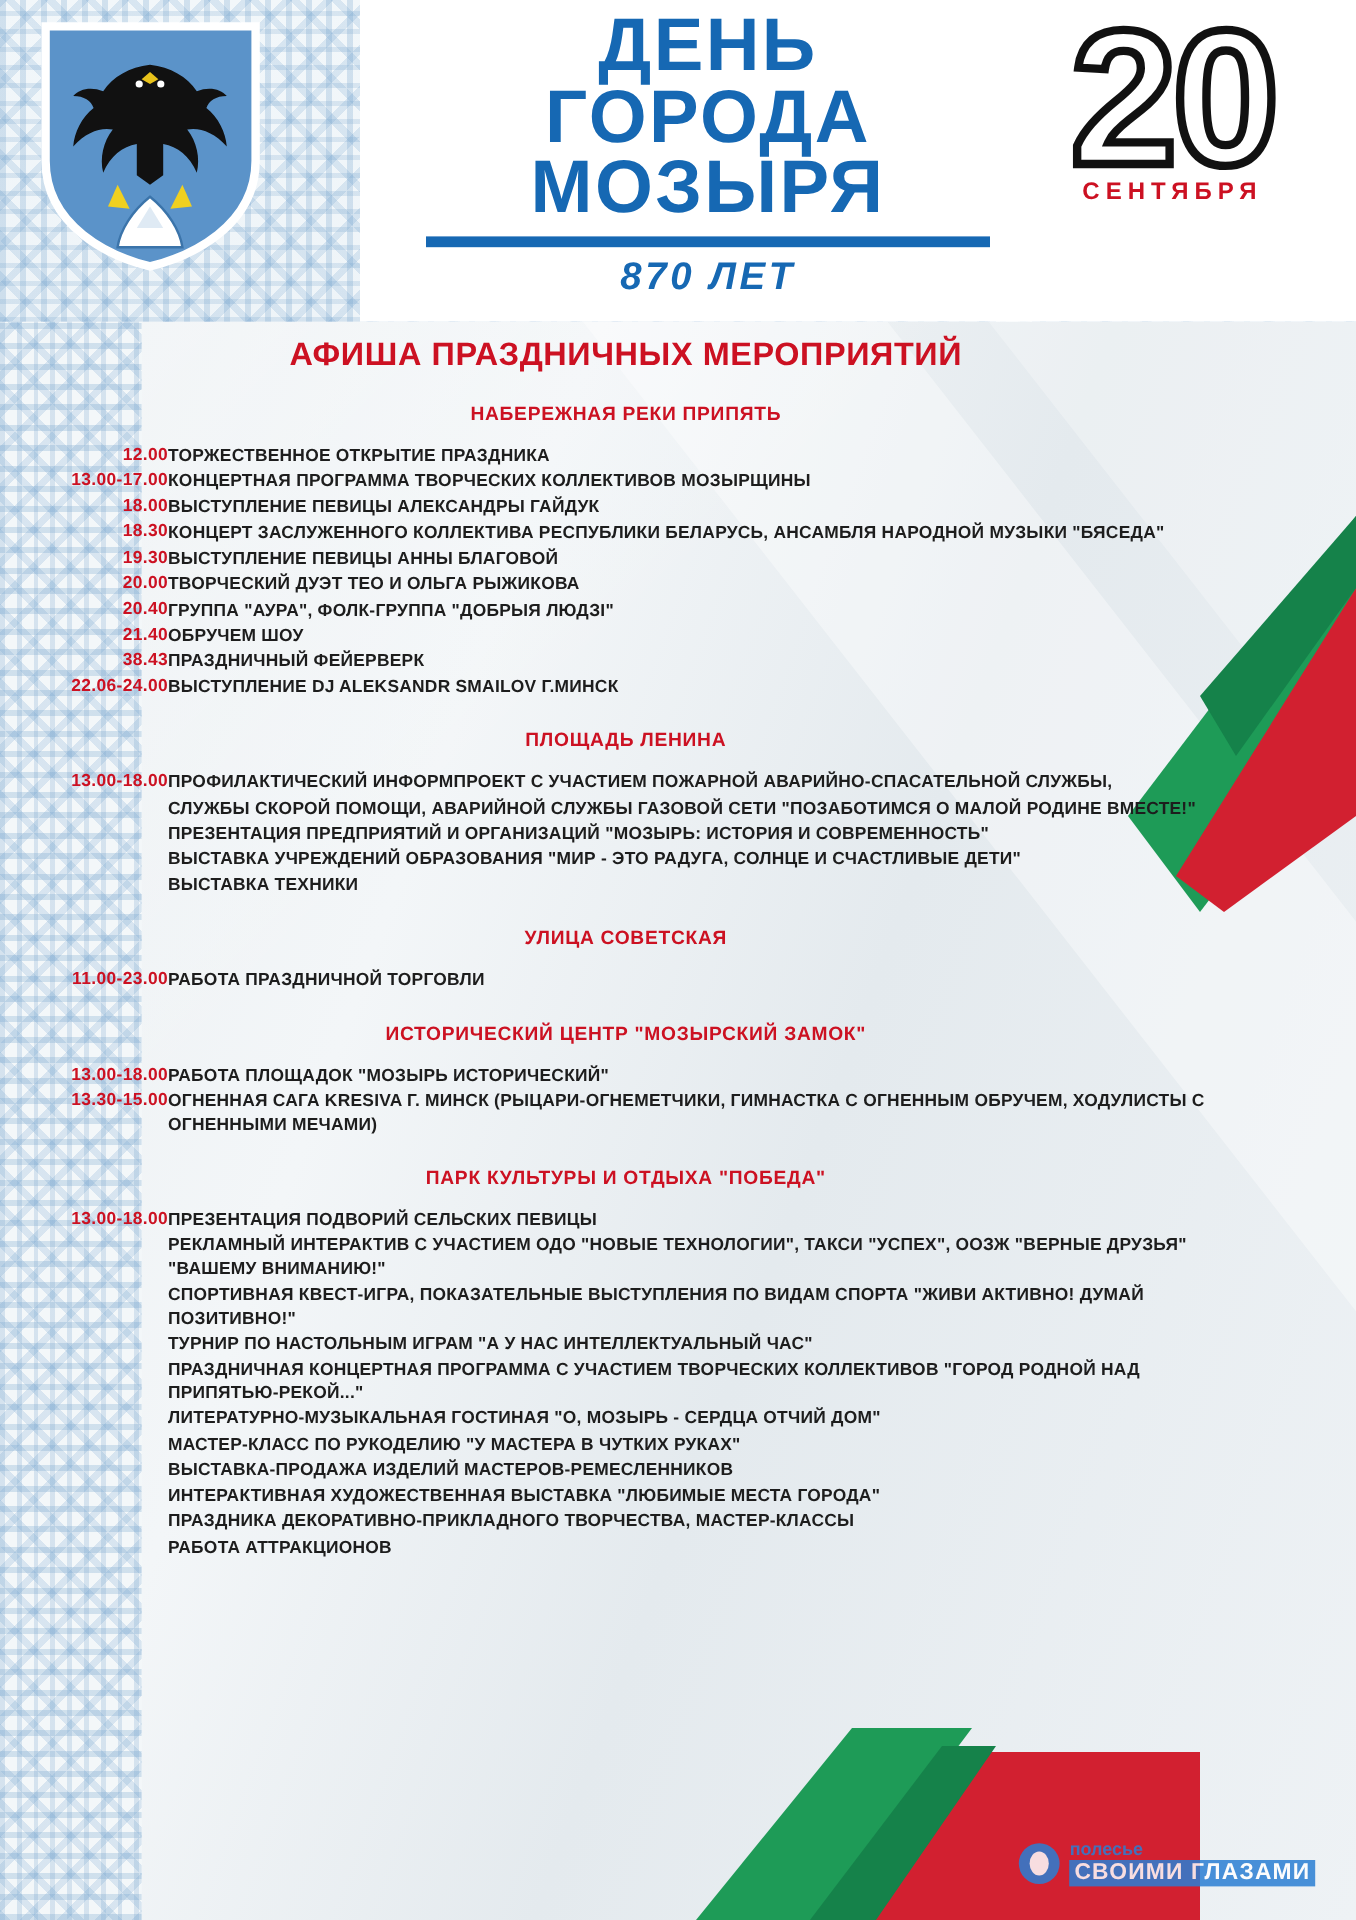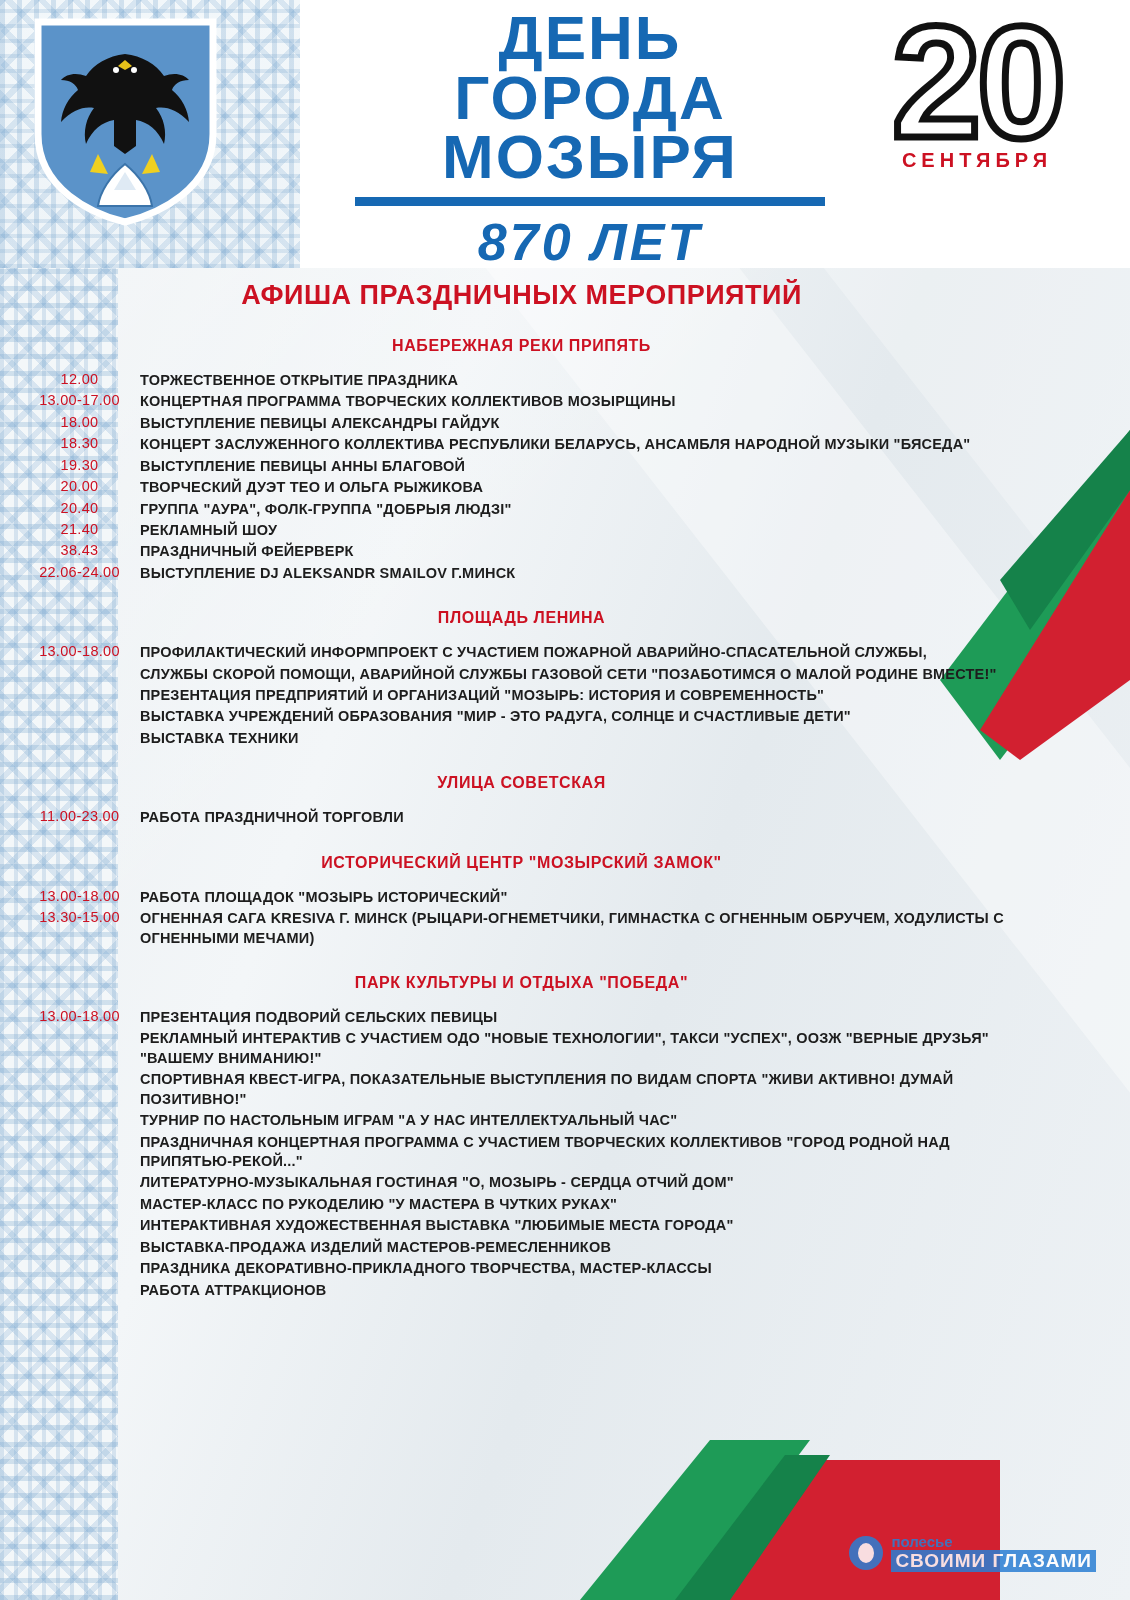--- a/index.html
+++ b/index.html
@@ -99,21 +99,21 @@
   }
   .t-line{
     color:#1668b3;font-weight:bold;letter-spacing:2px;line-height:0.96;
     font-size:62px;
     text-shadow:2px 2px 0 rgba(255,255,255,0.9);
   }
   .t-rule{
     width:470px;height:9px;background:#1668b3;margin:10px auto 6px auto;
   }
   .t-years{
-    color:#1668b3;font-size:52px;font-weight:bold;font-style:italic;letter-spacing:3px;
+    color:#1668b3;font-size:32px;font-weight:bold;font-style:italic;letter-spacing:3px;
   }
   
   .date-block{position:absolute;left:852px;top:8px;width:250px;text-align:center;}
   .date-num{
     font-size:160px;font-weight:bold;color:#ffffff;line-height:0.92;
     -webkit-text-stroke:7px #111111;
     letter-spacing:-4px;
   }
   .date-month{
     color:#cc1122;font-weight:bold;font-size:20px;letter-spacing:5px;margin-top:-6px;
@@ -127,22 +127,22 @@
   }
   .venue{
     text-align:center;color:#cc1122;font-weight:bold;font-size:16px;letter-spacing:.6px;
     margin:26px 0 16px 0;
   }
   .rows{margin:0;padding:0;}
   .row{
     display:flex;align-items:flex-start;margin:0 0 2px 0;
   }
   .time{
-    width:140px;min-width:140px;text-align:center;padding-left:19px;
-    color:#cc1122;font-weight:normal;font-size:14.5px;letter-spacing:.3px;
+    width:140px;min-width:140px;text-align:right;padding-left:19px;
+    color:#cc1122;font-weight:bold;font-size:14.5px;letter-spacing:.3px;
     box-sizing:border-box;
   }
   .desc{
     color:#1d1d1d;font-weight:bold;font-size:14.5px;letter-spacing:.2px;
     padding-right:30px;line-height:1.34;
   }
   .row.sub .time{visibility:hidden;}
 
   
   .watermark{
@@ -248,21 +248,21 @@
           <div class="row">
             <div class="time">20.00</div>
             <div class="desc">ТВОРЧЕСКИЙ ДУЭТ ТЕО И ОЛЬГА РЫЖИКОВА</div>
           </div>
           <div class="row">
             <div class="time">20.40</div>
             <div class="desc">ГРУППА "АУРА",  ФОЛК-ГРУППА "ДОБРЫЯ ЛЮДЗІ"</div>
           </div>
           <div class="row">
             <div class="time">21.40</div>
-            <div class="desc">РЕКЛАМНЫЙ ШОУ</div>
+            <div class="desc">ОБРУЧЕМ ШОУ</div>
           </div>
           <div class="row">
             <div class="time">38.43</div>
             <div class="desc">ПРАЗДНИЧНЫЙ ФЕЙЕРВЕРК</div>
           </div>
           <div class="row">
             <div class="time">22.06-24.00</div>
             <div class="desc">ВЫСТУПЛЕНИЕ DJ ALEKSANDR SMAILOV Г.МИНСК</div>
           </div>
         </div>
@@ -332,25 +332,25 @@
           <div class="row sub">
             <div class="time"></div>
             <div class="desc">ЛИТЕРАТУРНО-МУЗЫКАЛЬНАЯ ГОСТИНАЯ "О, МОЗЫРЬ - СЕРДЦА ОТЧИЙ ДОМ"</div>
           </div>
           <div class="row sub">
             <div class="time"></div>
             <div class="desc">МАСТЕР-КЛАСС ПО РУКОДЕЛИЮ "У МАСТЕРА В ЧУТКИХ РУКАХ"</div>
           </div>
           <div class="row sub">
             <div class="time"></div>
+            <div class="desc">ВЫСТАВКА-ПРОДАЖА ИЗДЕЛИЙ МАСТЕРОВ-РЕМЕСЛЕННИКОВ</div>
+          </div>
+          <div class="row sub">
+            <div class="time"></div>
             <div class="desc">ИНТЕРАКТИВНАЯ ХУДОЖЕСТВЕННАЯ ВЫСТАВКА "ЛЮБИМЫЕ МЕСТА ГОРОДА"</div>
-          </div>
-          <div class="row sub">
-            <div class="time"></div>
-            <div class="desc">ВЫСТАВКА-ПРОДАЖА ИЗДЕЛИЙ МАСТЕРОВ-РЕМЕСЛЕННИКОВ</div>
           </div>
           <div class="row sub">
             <div class="time"></div>
             <div class="desc">ПРАЗДНИКА ДЕКОРАТИВНО-ПРИКЛАДНОГО ТВОРЧЕСТВА, МАСТЕР-КЛАССЫ</div>
           </div>
           <div class="row sub">
             <div class="time"></div>
             <div class="desc">РАБОТА АТТРАКЦИОНОВ</div>
           </div>
         </div>

